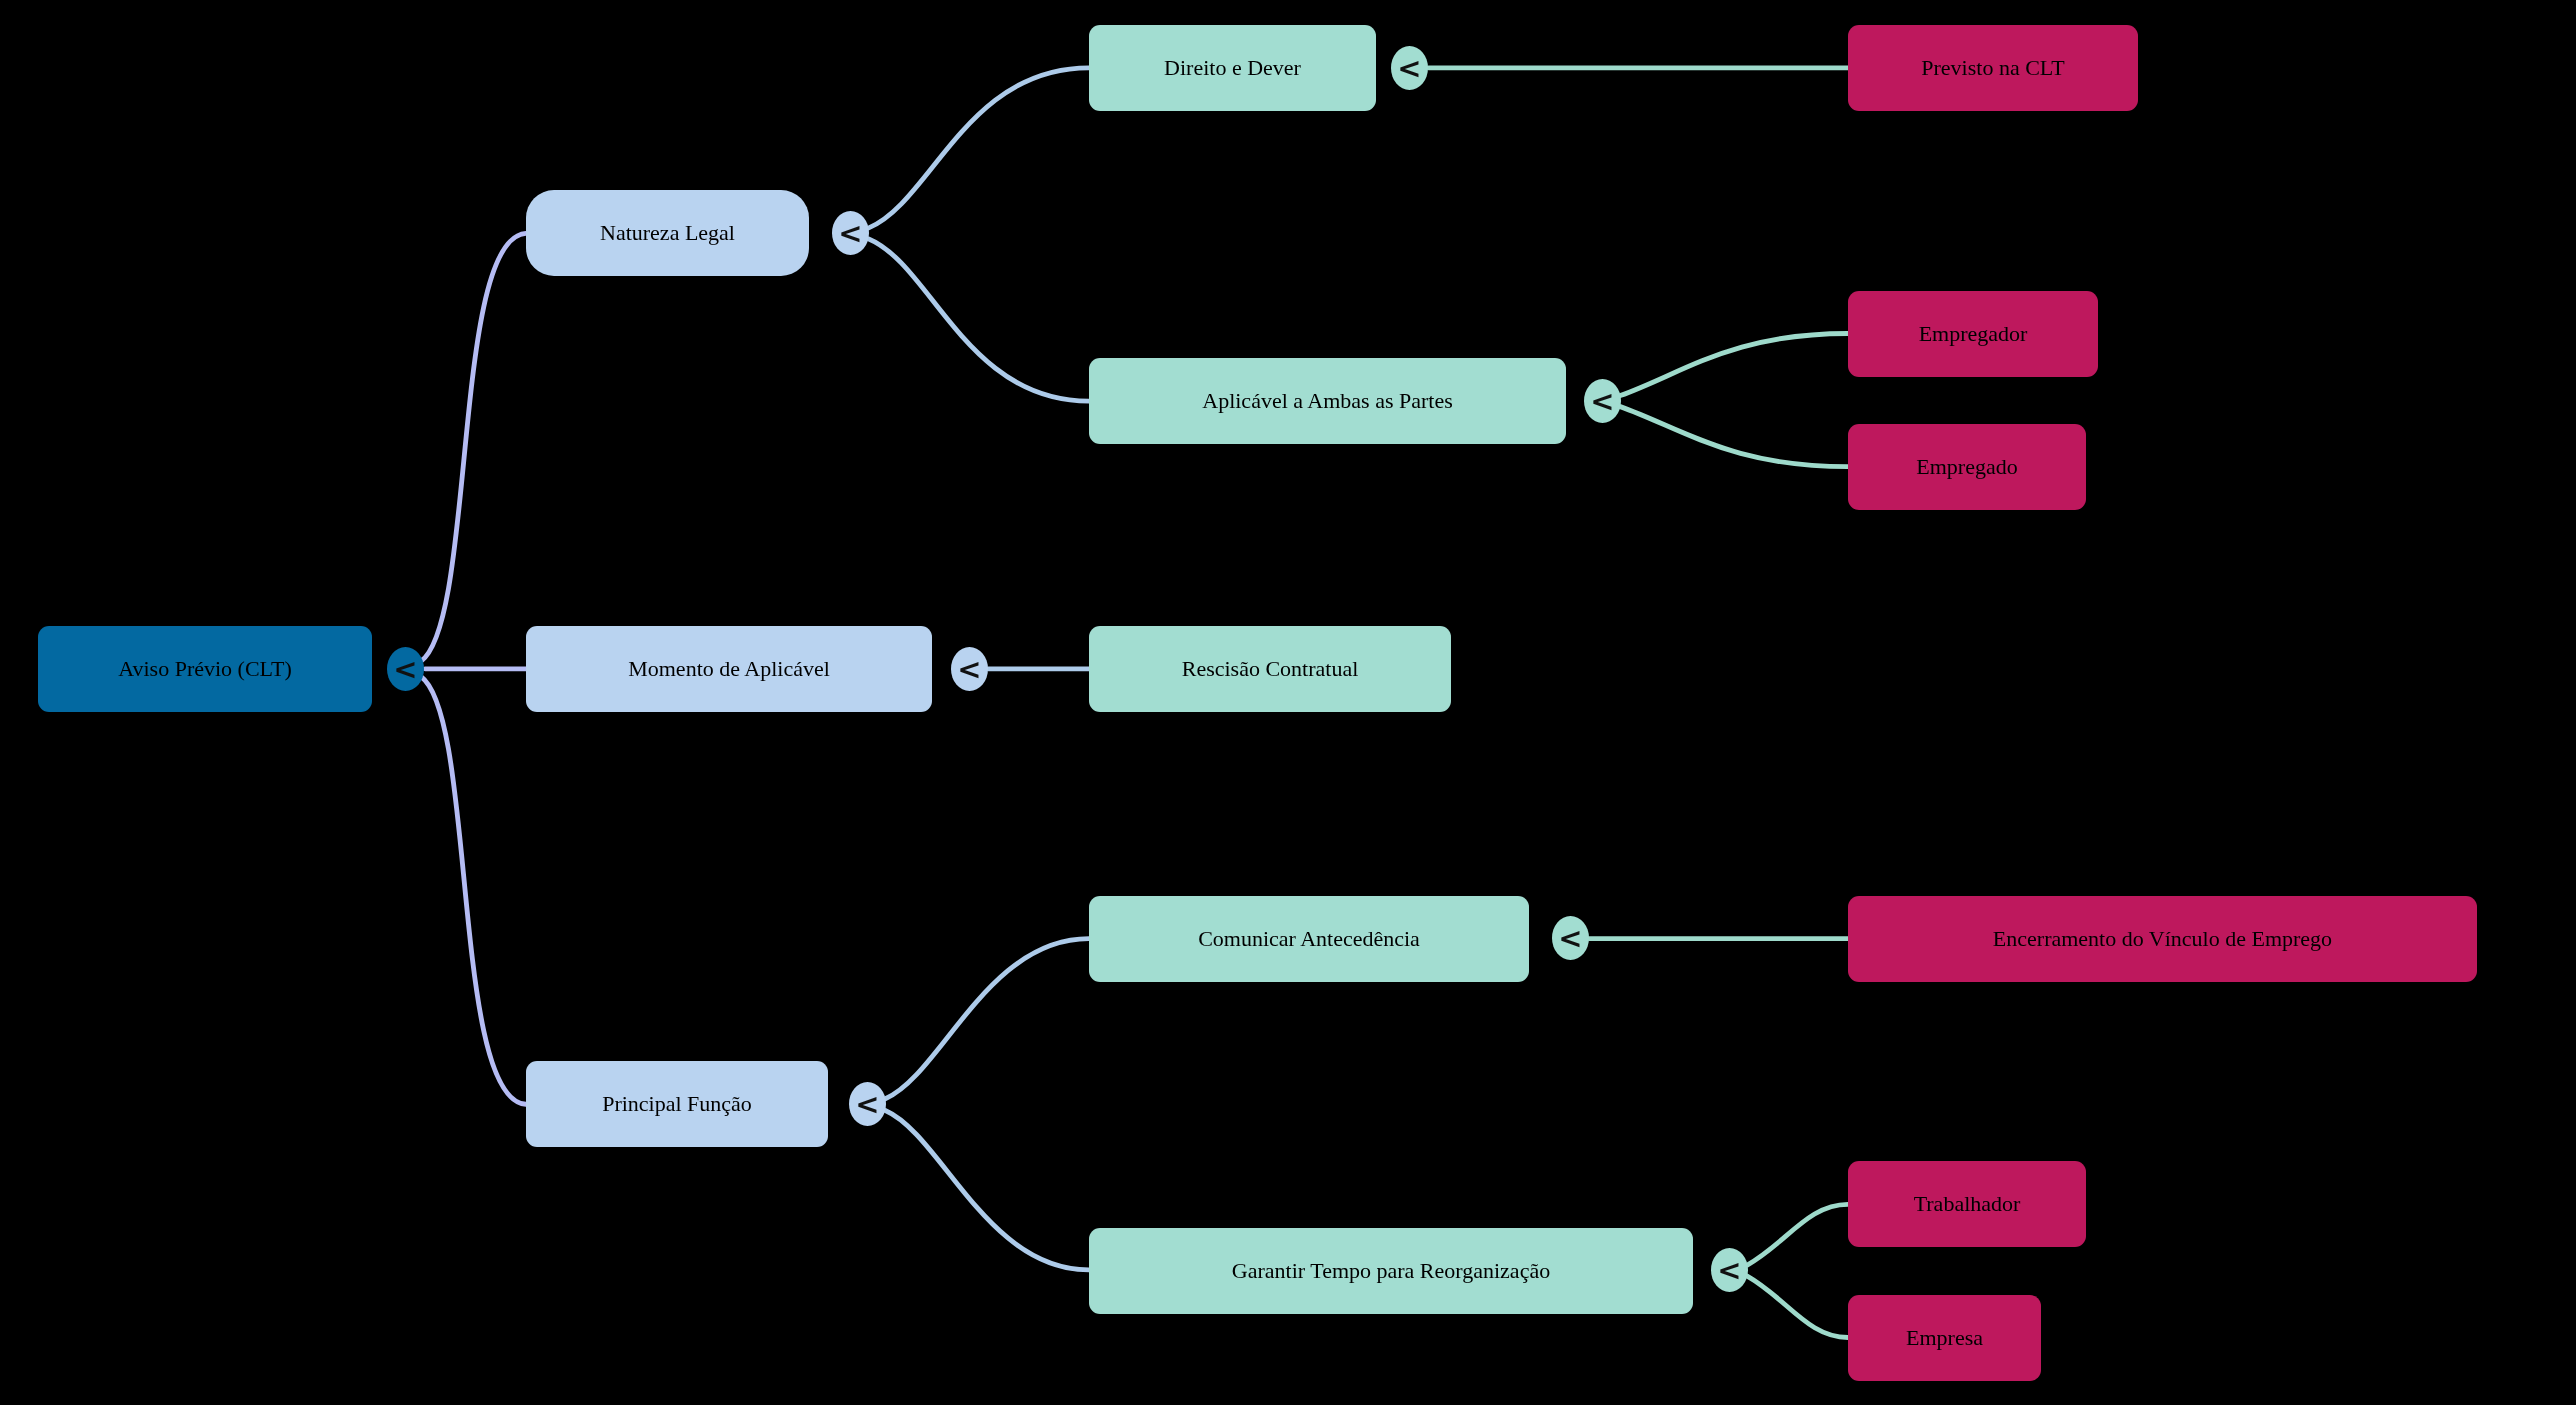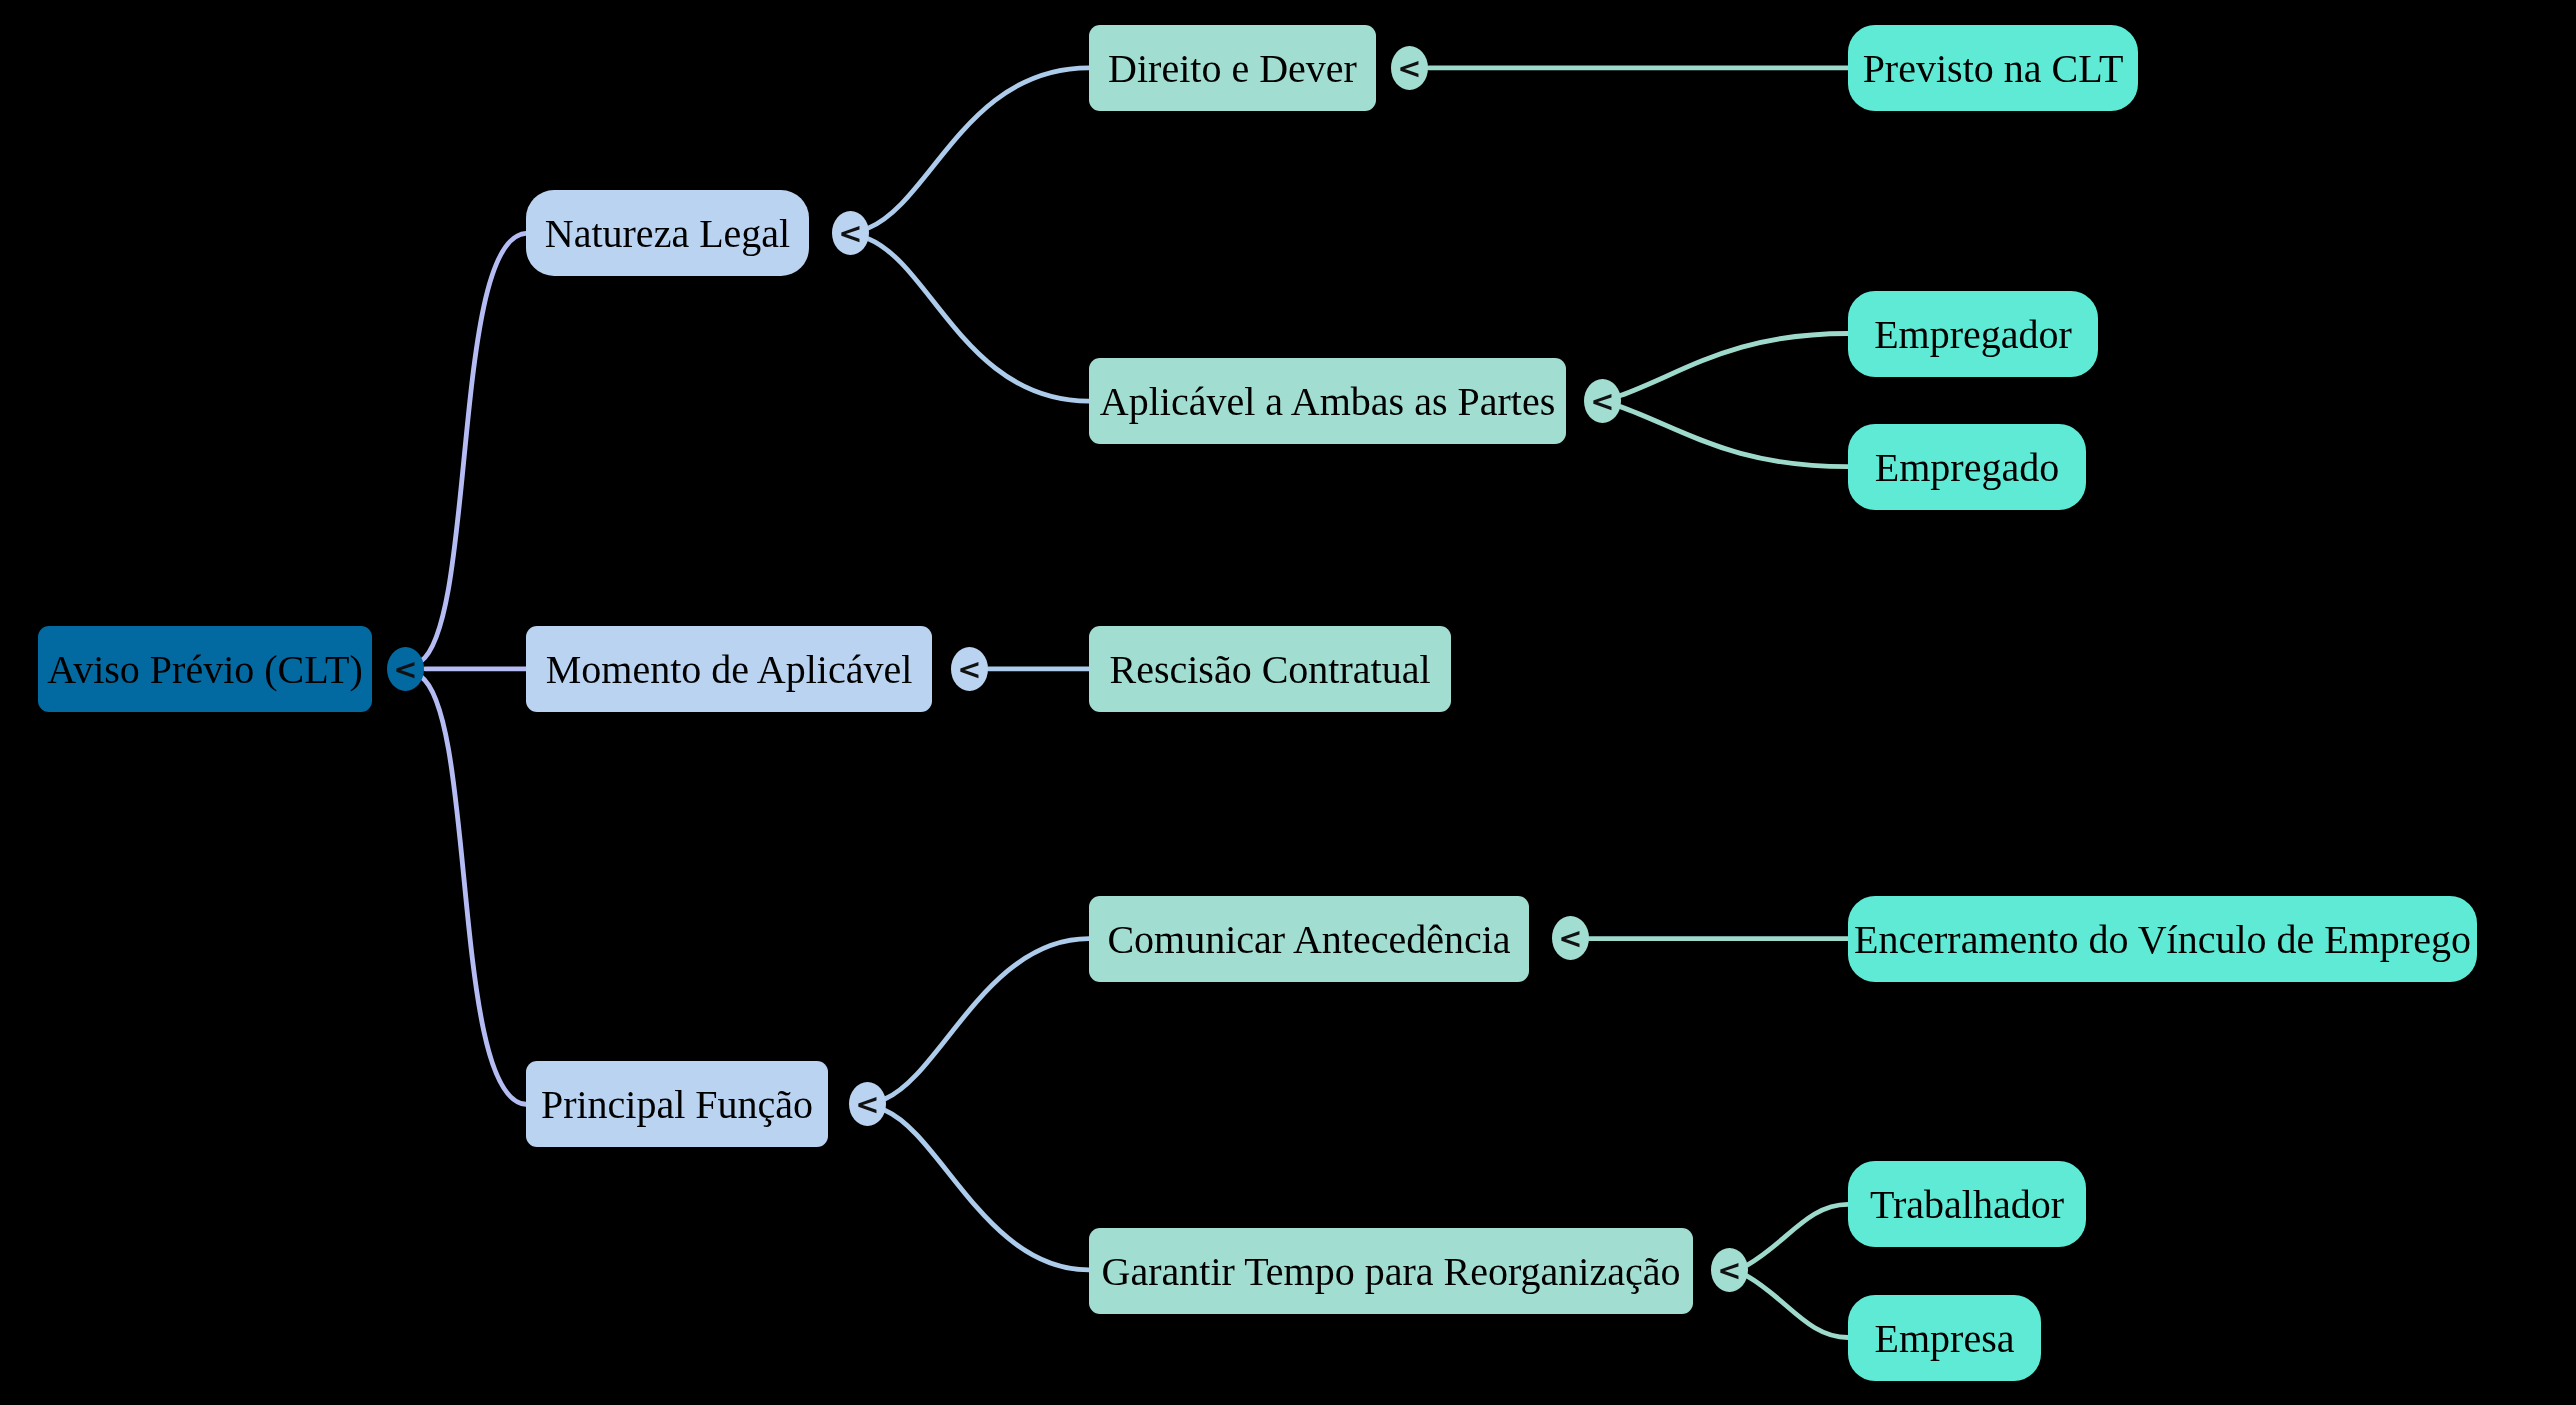--- a/index.html
+++ b/index.html
@@ -32,31 +32,31 @@
   .e-branch { stroke: #adcbea; }
   .e-sub    { stroke: #9edacb; }
 
   .node {
     position: absolute;
     height: 86px;
     border-radius: 11px;
     display: flex;
     align-items: center;
     justify-content: center;
-    font-size: 40px;
+    font-size: 22px;
     color: #000000;
     box-sizing: border-box;
     padding: 0 13px;
     white-space: nowrap;
     cursor: default;
   }
   .fill-root   { background: #0369a1; }
   .fill-branch { background: #b9d3f0; }
   .fill-sub    { background: #a2ddd1; }
-  .fill-leaf   { background: #5eead4; border-radius: 27px; }
+  .fill-leaf   { background: #be185d; }
 
   .btn {
     position: absolute;
     width: 37px;
     height: 44px;
     border-radius: 50%;
     display: flex;
     align-items: center;
     justify-content: center;
     font-family: "DejaVu Sans", sans-serif;

